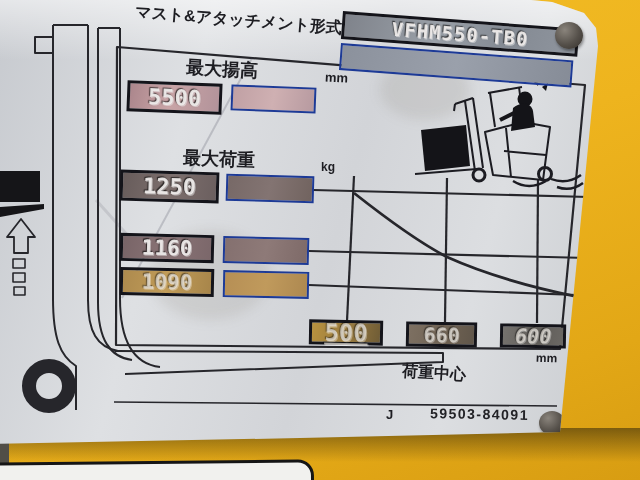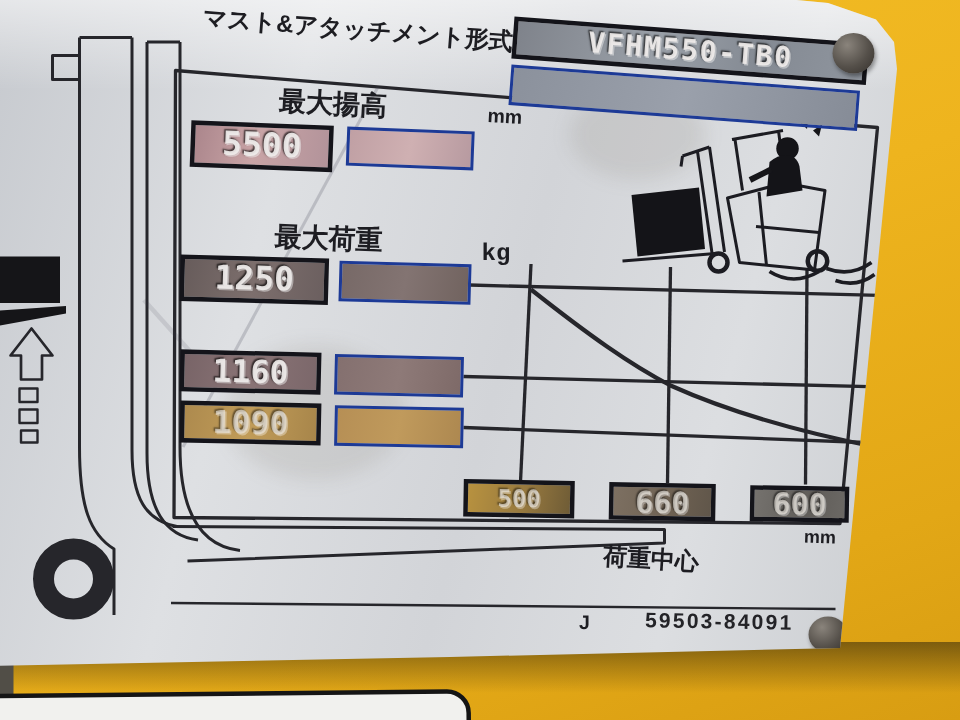--- a/index.html
+++ b/index.html
@@ -166,45 +166,45 @@
     <div class="kanji" style="left:186px;top:57px;font-size:18px;transform:rotate(3deg);">最大揚高</div>
     <div class="kanji" style="left:325px;top:70px;font-size:13px;transform:rotate(3deg);">mm</div>
     <div class="stampbox" id="box-5500">
       <span class="digits" style="font-size:22px;">5500</span>
     </div>
     <div class="bluebox" id="blue-box-5500">
       <span class="digits" style="font-size:14px;"></span>
     </div>
 
     <div class="kanji" style="left:183px;top:147px;font-size:18px;transform:rotate(2.2deg);">最大荷重</div>
-    <div class="kanji" style="left:321px;top:160px;font-size:16px;font-family:Liberation Mono, monospace;">kg</div>
+    <div class="kanji" style="left:321px;top:160px;font-size:12px;">kg</div>
 
     <div class="stampbox" id="box-1250">
       <span class="digits" style="font-size:22px;">1250</span>
     </div>
     <div class="bluebox" id="blue-box-1250"></div>
 
     <div class="stampbox" id="box-1160">
       <span class="digits" style="font-size:21px;">1160</span>
     </div>
     <div class="bluebox" id="blue-box-1160"></div>
 
     <div class="stampbox" id="box-1090">
       <span class="digits ghost" style="font-size:21px;">1090</span>
     </div>
     <div class="bluebox" id="blue-box-1090"></div>
 
     <div class="stampbox" id="tick-500">
-      <span class="digits ghost" style="font-size:16px;">500</span>
+      <span class="digits ghost" style="font-size:24px;text-decoration:underline;">500</span>
     </div>
     <div class="stampbox" id="tick-550">
       <span class="digits ghost" style="font-size:20px;">660</span>
     </div>
     <div class="stampbox" id="tick-600">
-      <span class="digits ghost" style="font-size:20px;">600</span>
+      <span class="digits ghost" style="font-size:20px;font-style:italic;">600</span>
     </div>
     <div class="kanji" style="left:536px;top:351px;font-size:12px;transform:rotate(2deg);">mm</div>
     <div class="kanji" style="left:402px;top:363px;font-size:16px;transform:rotate(3.5deg);">荷重中心</div>
 
     <div class="kanji" style="left:386px;top:407px;font-size:13px;">J</div>
     <div class="kanji" style="left:430px;top:406px;font-size:14px;letter-spacing:1.5px;transform:rotate(1deg);color:#232327;">59503-84091</div>
     <div class="rivet" id="rivet-bottom"></div>
 
   </div>
 </div>

